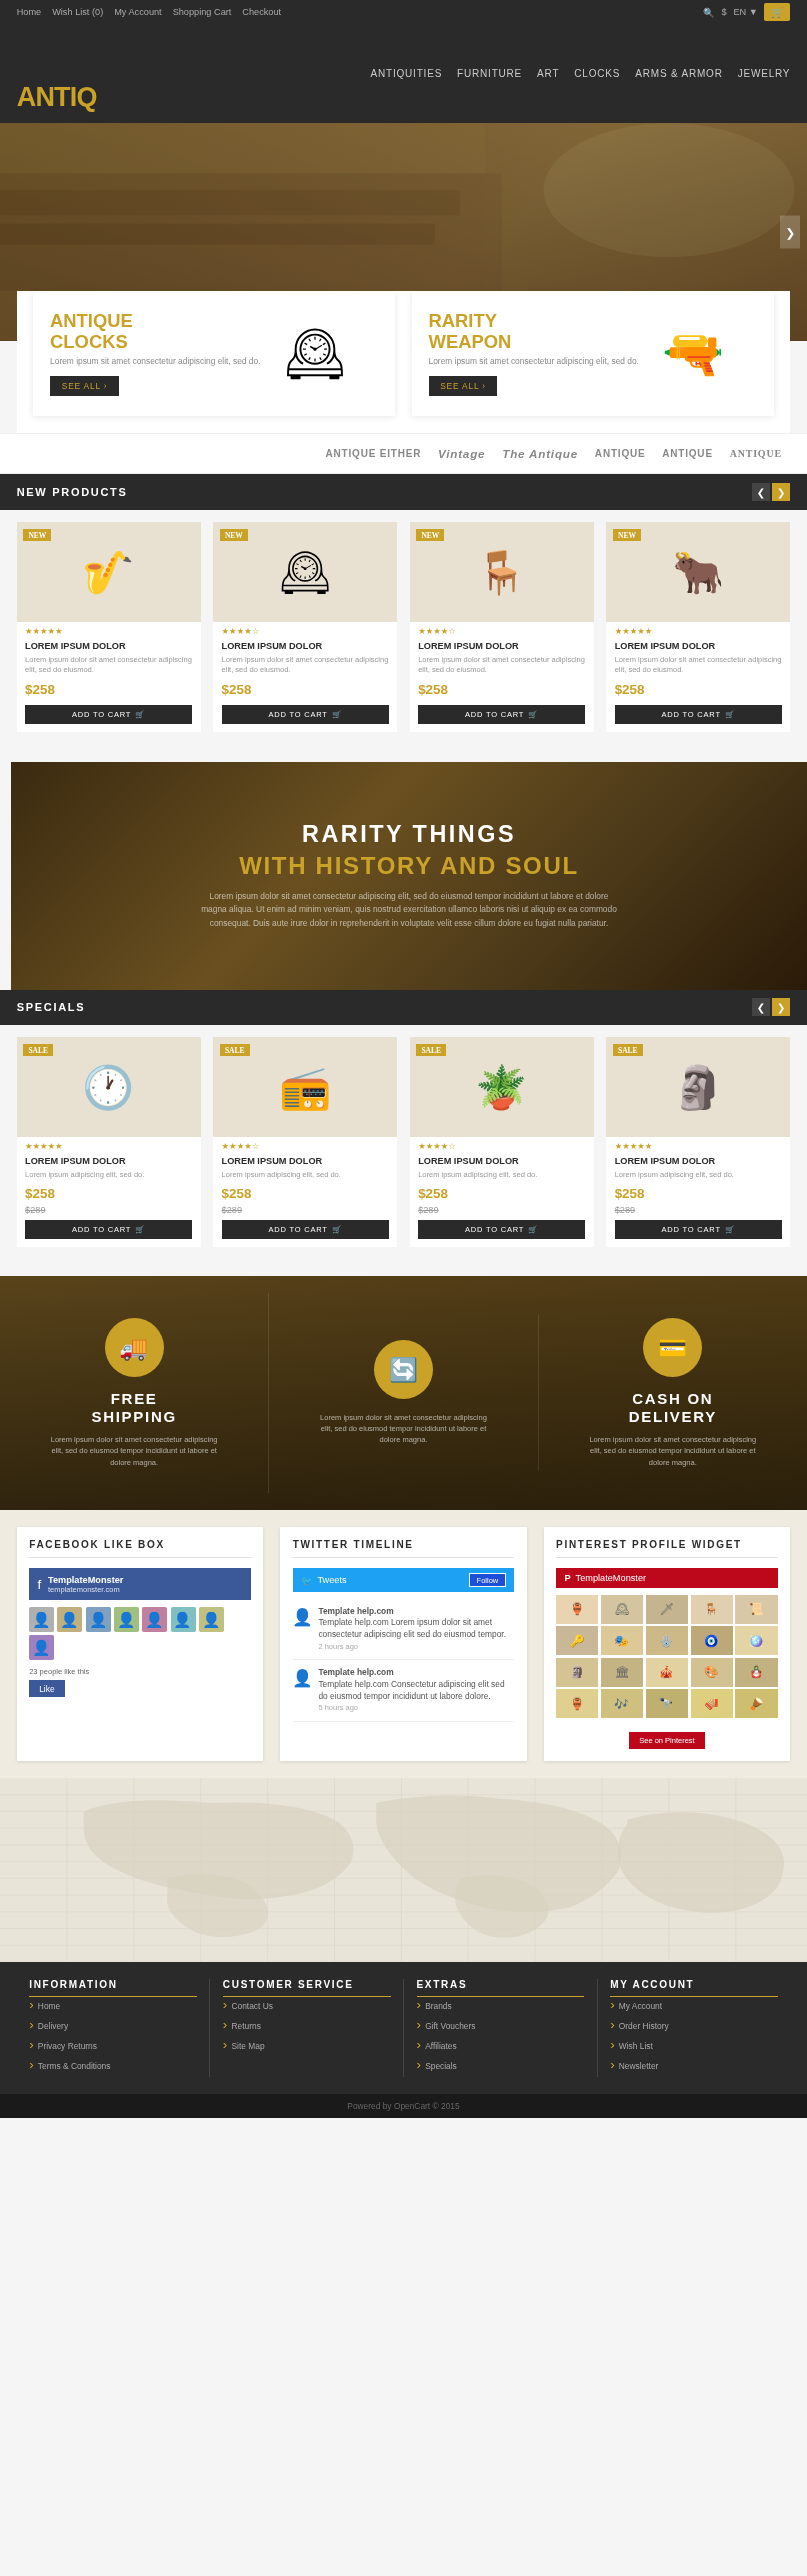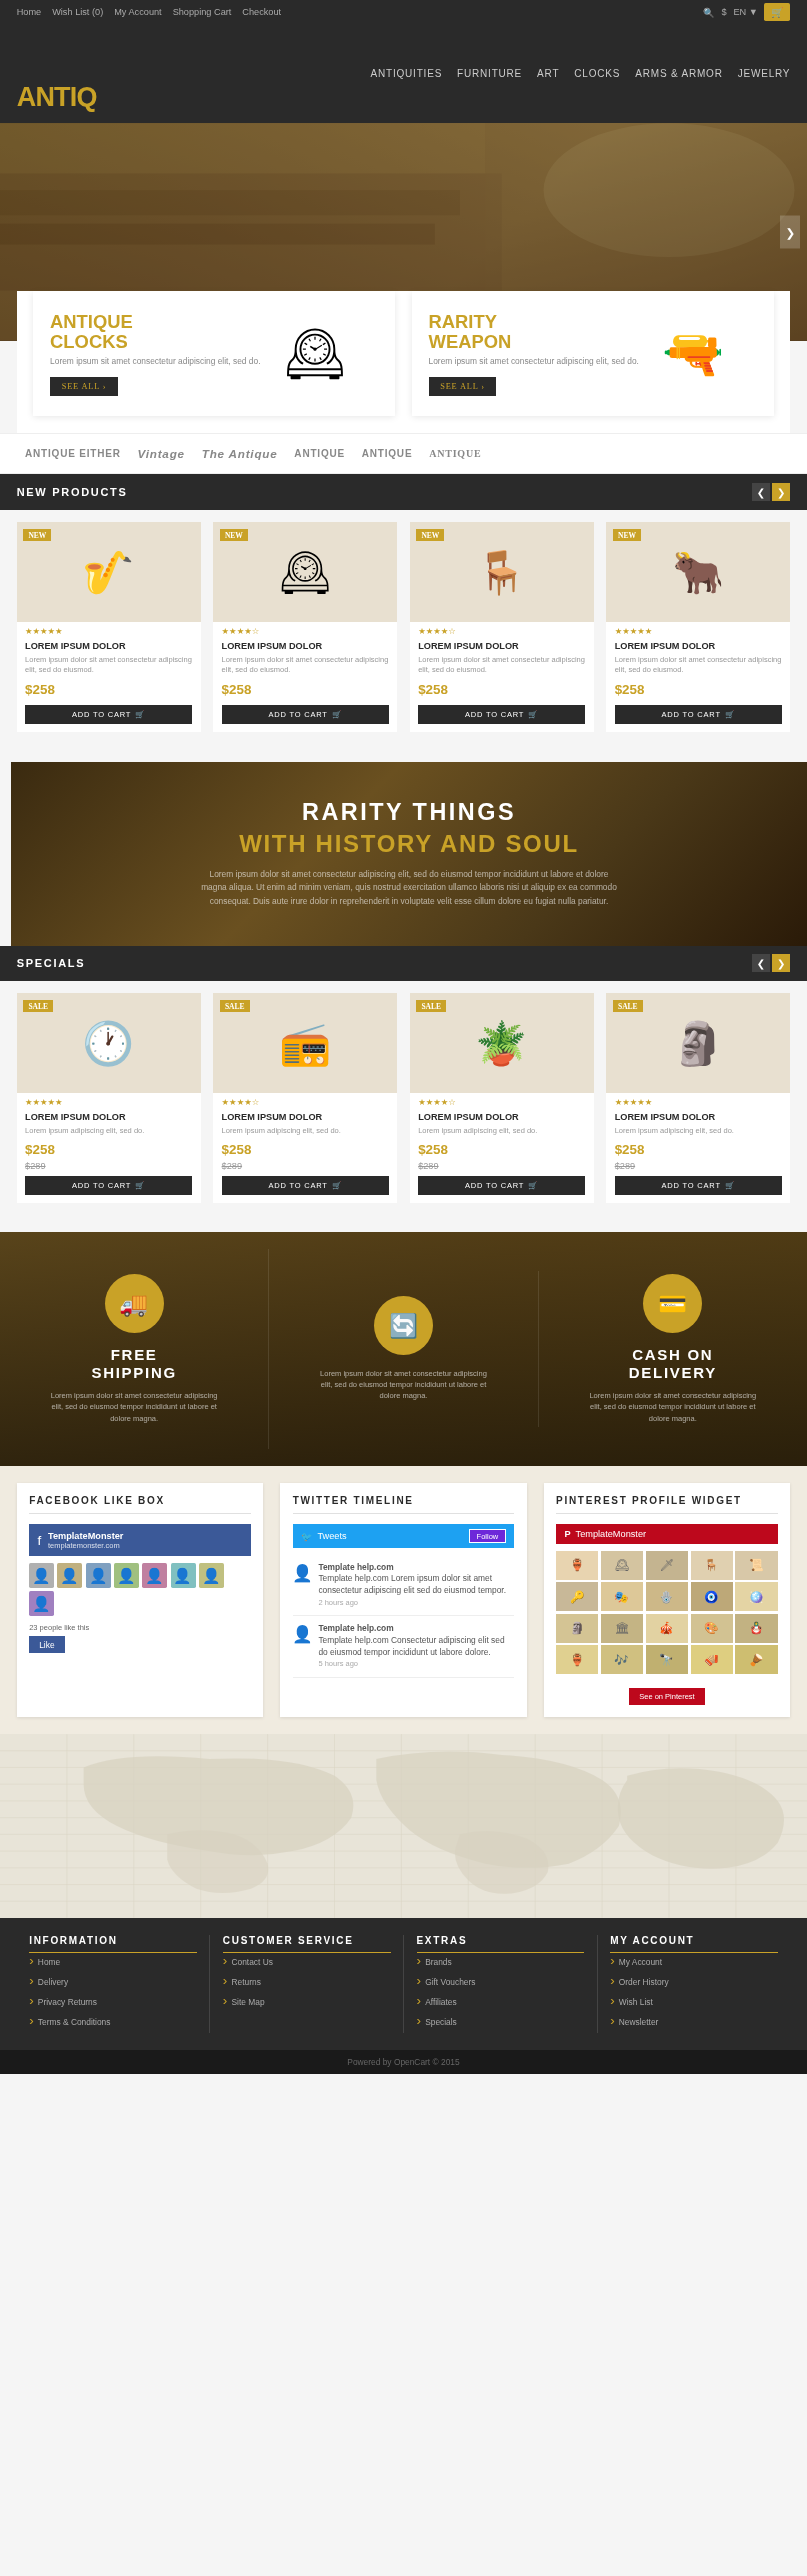--- a/index.html
+++ b/index.html
@@ -22,25 +22,25 @@
     .hero-banner { position: relative; height: 218px; background: linear-gradient(135deg, #5a4a2a 0%, #8a7050 30%, #c4a87a 60%, #9a8060 80%, #5a4030 100%); overflow: hidden; display: flex; align-items: stretch; }
     .hero-bg { position: absolute; top: 0; left: 0; right: 0; bottom: 0; background: linear-gradient(to bottom, rgba(100,80,40,0.7), rgba(60,40,20,0.8)); }
     .hero-arrow-right { position: absolute; right: 6.7px; top: 50%; transform: translateY(-50%); background: rgba(255,255,255,0.2); color: #fff; width: 20px; height: 33px; display: flex; align-items: center; justify-content: center; cursor: pointer; font-size: 11.7px; z-index: 10; }
 
     
     .promo-section { background: #fff; padding: 0 16.7px 16.7px; display: flex; gap: 16.7px; margin-top: -50px; position: relative; z-index: 5; }
     .promo-box { background: #fff; padding: 16.7px; flex: 1; box-shadow: 0 1.7px 6.7px rgba(0,0,0,0.1); min-height: 125px; display: flex; align-items: center; gap: 12.5px; }
     .promo-box-text h2 { font-size: 18.4px; font-weight: bold; color: #2a2a2a; line-height: 1.1; }
     .promo-box-text h2 span { color: #c9a227; }
     .promo-box-text p { font-size: 8.4px; color: #888; margin: 4.2px 0 8.4px; line-height: 1.4; }
-    .promo-btn { background: #2a2a2a; color: #c9a227; border: none; padding: 5px 11.7px; font-size: 8.4px; text-transform: uppercase; cursor: pointer; letter-spacing: 0.8px; font-family: Liberation Serif, serif; }
+    .promo-btn { background: #2a2a2a; color: #c9a227; border: none; padding: 5px 11.7px; font-size: 8.4px; text-transform: uppercase; cursor: pointer; letter-spacing: 0.8px; }
     .promo-box-img { font-size: 50px; text-align: center; min-width: 84px; }
 
     
-    .brands-bar { background: #fff; padding: 10px 16.7px; display: flex; align-items: center; justify-content: flex-start; border-top: 0.8px solid #eee; border-bottom: 0.8px solid #eee; }
+    .brands-bar { background: #fff; padding: 10px 16.7px; display: flex; align-items: center; justify-content: flex-end; border-top: 0.8px solid #eee; border-bottom: 0.8px solid #eee; }
     .brand-logo { font-size: 10px; color: #888; font-weight: bold; letter-spacing: 0.8px; padding: 3.3px 8.4px; }
     .brand-logo.fancy { font-style: italic; font-size: 11.7px; }
 
     
     .section-header { background: #2a2a2a; color: #fff; padding: 8.4px 16.7px; display: flex; align-items: center; justify-content: space-between; }
     .section-title { font-size: 11px; font-weight: bold; letter-spacing: 1.7px; text-transform: uppercase; }
     .section-nav { display: flex; gap: 1.7px; }
     .section-nav-btn { background: #444; color: #fff; border: none; width: 18.4px; height: 18.4px; cursor: pointer; font-size: 10px; display: flex; align-items: center; justify-content: center; }
     .section-nav-btn.active { background: #c9a227; }
 
@@ -50,21 +50,21 @@
     .product-card { background: #fff; flex: 1; padding: 0 0 8.4px 0; position: relative; }
     .product-img { height: 100px; background: #e8e0d0; display: flex; align-items: center; justify-content: center; font-size: 42px; position: relative; }
     .product-badge { position: absolute; top: 6.7px; left: 6.7px; background: #c9a227; color: #fff; font-size: 7.5px; padding: 1.7px 5px; font-weight: bold; font-family: Liberation Serif, serif; }
     .product-stars { color: #c9a227; font-size: 8.4px; padding: 4.2px 8.4px 1.7px; }
     .product-name { font-size: 9.2px; font-weight: bold; color: #2a2a2a; padding: 2.5px 8.4px; text-transform: uppercase; }
     .product-desc { font-size: 7.5px; color: #999; padding: 1.7px 8.4px; line-height: 1.4; }
     .product-price { font-size: 13.4px; font-weight: bold; color: #c9a227; padding: 4.2px 8.4px; }
     .add-to-cart-btn { background: #2a2a2a; color: #fff; border: none; padding: 5px 10px; font-size: 7.5px; text-transform: uppercase; cursor: pointer; margin: 4.2px 8.4px 0; width: calc(100% - 16.7px); display: flex; align-items: center; justify-content: center; gap: 4.2px; letter-spacing: 0.8px; }
 
     
-    .parallax-banner { height: 184px; background: linear-gradient(135deg, #3a2a10 0%, #6a5020 40%, #4a3818 70%, #2a1a08 100%); display: flex; flex-direction: column; align-items: center; justify-content: center; text-align: center; padding: 16.7px; margin-left: 11px; }
+    .parallax-banner { height: 228px; background: linear-gradient(135deg, #3a2a10 0%, #6a5020 40%, #4a3818 70%, #2a1a08 100%); display: flex; flex-direction: column; align-items: center; justify-content: center; text-align: center; padding: 16.7px; margin-left: 11px; }
     .parallax-banner h2 { font-size: 23.4px; font-weight: bold; color: #fff; letter-spacing: 2.5px; text-transform: uppercase; }
     .parallax-banner h3 { font-size: 24px; color: #c9a227; letter-spacing: 1.7px; text-transform: uppercase; margin-top: 4.2px; }
     .parallax-banner p { font-size: 8.4px; color: rgba(255,255,255,0.6); margin-top: 10px; max-width: 418px; line-height: 1.6; }
 
     
     .specials-section { background: #f5f5f5; padding: 0 16.7px 16.7px; }
     .product-price-old { font-size: 9.2px; color: #999; text-decoration: line-through; padding: 0 8.4px; }
 
     
     .features-section { height: 234px; background: linear-gradient(to bottom, rgba(80,60,20,0.85), rgba(40,30,10,0.9)), linear-gradient(135deg, #8a7040 0%, #5a4020 50%, #3a2a10 100%); display: flex; align-items: center; justify-content: center; gap: 0; }
@@ -371,21 +371,21 @@
       <button class="fb-like-btn">Like</button>
     </div>
   </div>
 
   <div class="social-widget">
     <div class="social-widget-title">TWITTER TIMELINE</div>
     <div class="twitter-widget">
       <div class="twitter-header">
         <span>🐦</span>
         <span>Tweets</span>
-        <button style="margin-left:auto;background:#6d28d9;color:#fff;border:0.8px solid #fff;padding:1.7px 6.7px;font-size:7.5px;cursor:pointer">Follow</button>
+        <button style="margin-left:auto;background:#1d4ed8;color:#fff;border:0.8px solid #fff;padding:1.7px 6.7px;font-size:7.5px;cursor:pointer">Follow</button>
       </div>
       <div class="tweet-item">
         <div style="display:flex;align-items:flex-start;gap:5px">
           <span style="font-size:16.7px">👤</span>
           <div>
             <span style="font-weight:bold;font-size:8.4px">Template help.com</span>
             <p>Template help.com Lorem ipsum dolor sit amet consectetur adipiscing elit sed do eiusmod tempor.</p>
             <span class="tweet-time">2 hours ago</span>
           </div>
         </div>

